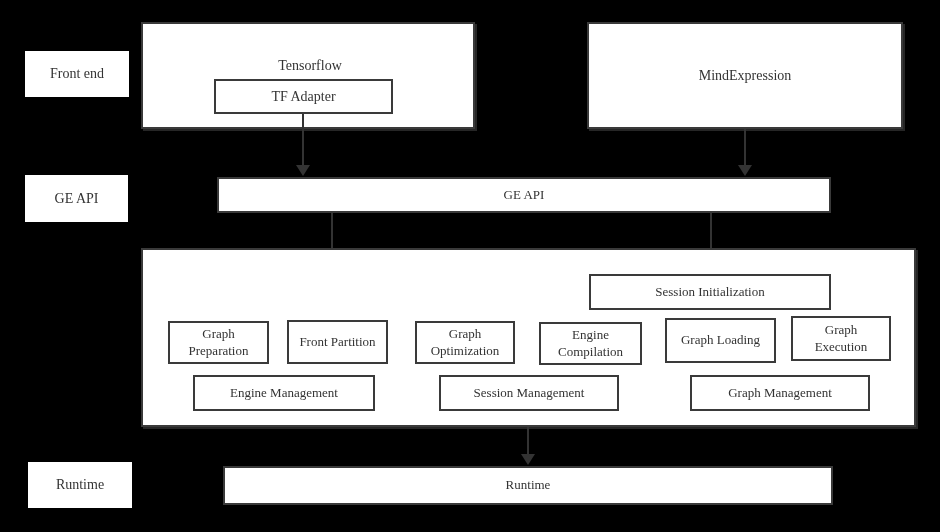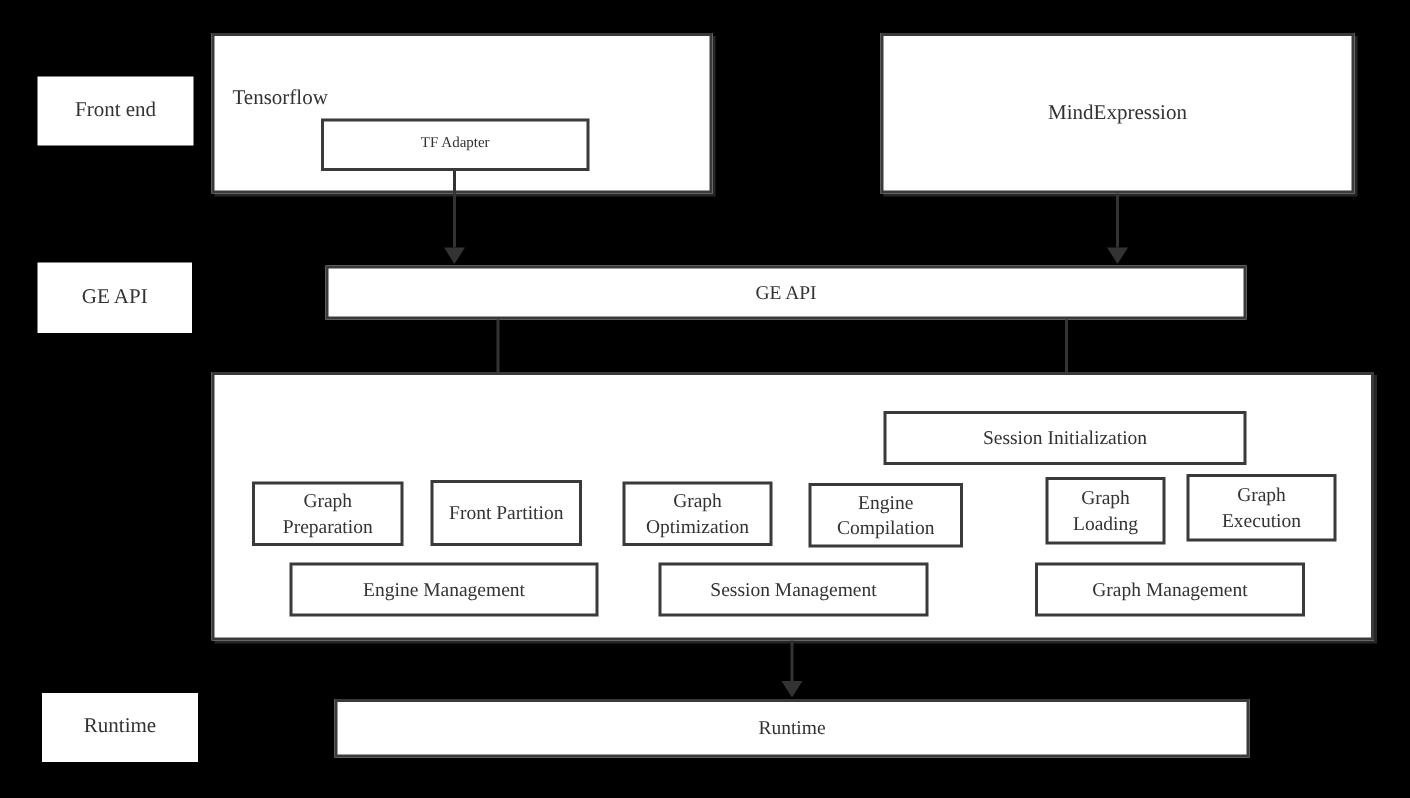--- a/index.html
+++ b/index.html
@@ -33,42 +33,42 @@
     font-size:14px;
   }
   .lbl-frontend{left:25px;top:51px;width:104px;height:46px;}
   .lbl-geapi{left:25px;top:175px;width:103px;height:47px;}
   .lbl-gecore{left:24px;top:323px;width:104px;height:46px;}
   .lbl-runtime{left:28px;top:462px;width:104px;height:46px;}
 
   
   .tensorflow{left:141px;top:22px;width:334px;height:107px;display:block;}
   .tensorflow .title{
-    position:absolute;left:12px;top:33px;width:100%;text-align:left;font-size:14px;
+    position:absolute;left:2px;top:33px;width:100%;text-align:center;font-size:14px;
   }
-  .tf-adapter{left:214px;top:79px;width:179px;height:35px;font-size:10px;}
+  .tf-adapter{left:214px;top:79px;width:179px;height:35px;font-size:14px;}
   .mindexpression{left:587px;top:22px;width:316px;height:107px;font-size:14px;}
 
   
   .ge-api-bar{left:217px;top:177px;width:614px;height:36px;}
 
   
   .ge-core{left:141px;top:248px;width:775px;height:179px;display:block;}
   .init-left{left:213px;top:273px;width:240px;height:38px;}
   .init-right{left:589px;top:274px;width:242px;height:36px;}
 
   .pb{padding:18px 6px;}
   .pb1{left:168px;top:321px;width:101px;height:43px;}
   .pb2{left:287px;top:320px;width:101px;height:44px;}
   .pb3{left:415px;top:321px;width:100px;height:43px;}
   .pb4{left:539px;top:322px;width:103px;height:43px;}
-  .pb5{left:665px;top:318px;width:80px;height:45px;margin-left:32px;}
+  .pb5{left:665px;top:318px;width:111px;height:45px;}
   .pb6{left:791px;top:316px;width:100px;height:45px;}
 
-  .mb1{left:193px;top:375px;width:206px;height:36px;}
+  .mb1{left:193px;top:375px;width:182px;height:36px;}
   .mb2{left:439px;top:375px;width:180px;height:36px;}
   .mb3{left:690px;top:375px;width:180px;height:36px;}
 
   
   .runtime-bar{left:223px;top:466px;width:610px;height:39px;}
 
   
   .arrow{
     position:absolute;width:14px;display:flex;flex-direction:column;align-items:center;
   }

